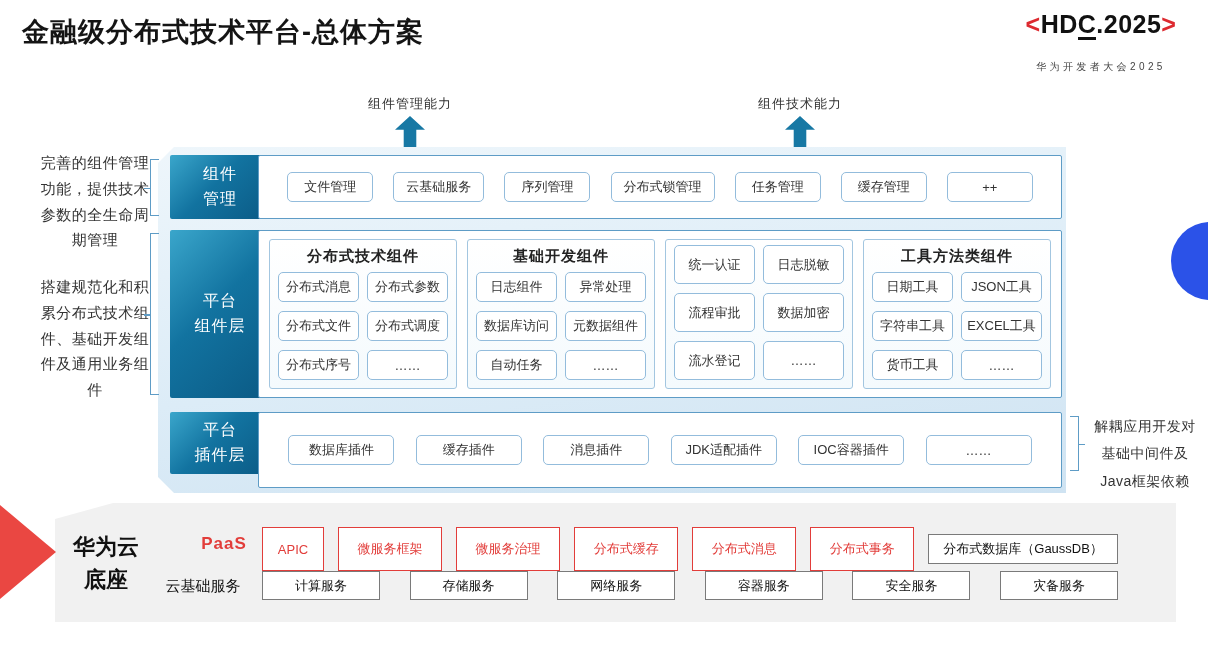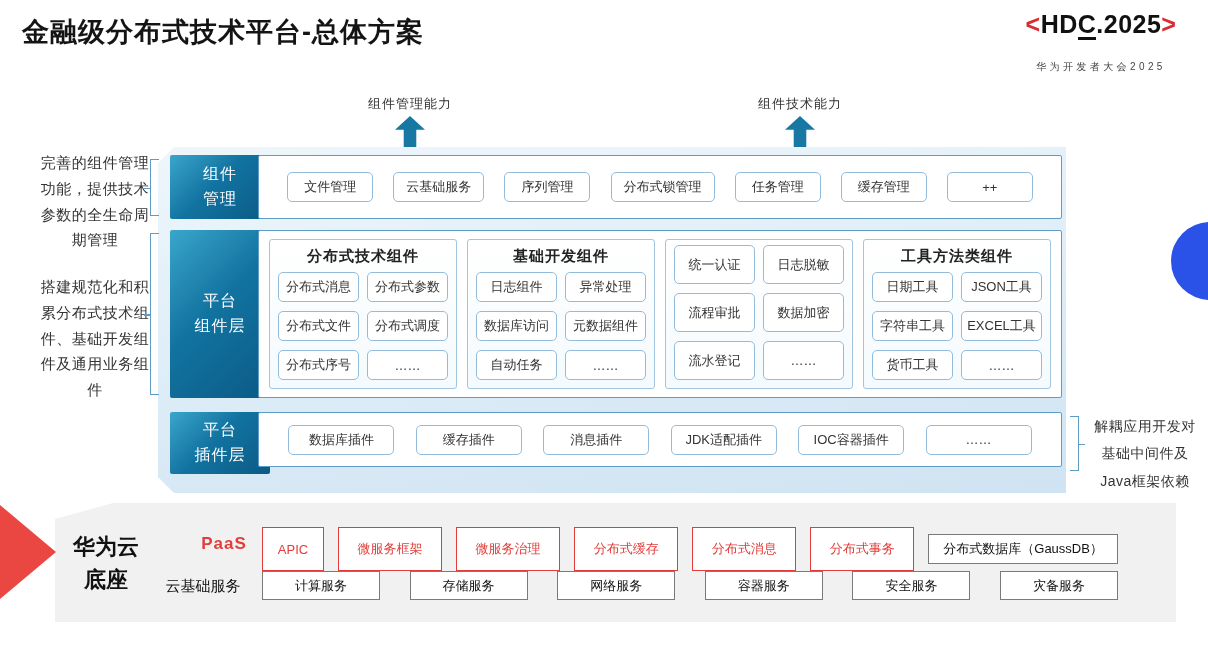--- a/index.html
+++ b/index.html
@@ -50,21 +50,21 @@
     letter-spacing:1px; display:flex; flex-direction:column; justify-content:center; align-items:center;
     line-height:1.55; background:linear-gradient(135deg,#3aa6cb 0%,#1273a0 45%,#0b5a85 100%); }
   .l1 { top:155px; height:64px; }
   .l2 { top:230px; height:168px; }
   .l3 { top:412px; height:62px; }
 
   
   .row-box { left:258px; width:804px; background:#fff; border:1.5px solid #5e9cc6; border-radius:2px; }
   .r1 { top:155px; height:64px; display:flex; align-items:center; justify-content:space-evenly; padding:0 8px; }
   .r2 { top:230px; height:168px; display:flex; gap:10px; padding:8px 10px; }
-  .r3 { top:412px; height:55px; display:flex; align-items:center; justify-content:space-evenly; padding:0 8px; }
+  .r3 { top:412px; height:76px; display:flex; align-items:center; justify-content:space-evenly; padding:0 8px; }
 
   .item { background:#fff; border:1px solid #93bcdc; border-radius:5px; font-size:13px; color:#333;
     height:30px; display:flex; align-items:center; justify-content:center; padding:0 12px; min-width:86px; white-space:nowrap; }
   .r3 .item { min-width:106px; }
 
   .col { flex:1; border:1px solid #a3c6e0; border-radius:3px; padding:5px 8px 8px;
     background:linear-gradient(180deg,#ffffff 0%,#f4fafd 100%); display:flex; flex-direction:column; }
   .col-title { text-align:center; font-size:15px; font-weight:700; color:#222; letter-spacing:1px; padding:2px 0 6px; }
   .col-grid { display:grid; grid-template-columns:1fr 1fr; gap:9px 8px; flex:1; }
   .col-grid .item { min-width:0; height:auto; padding:5px 4px; }

